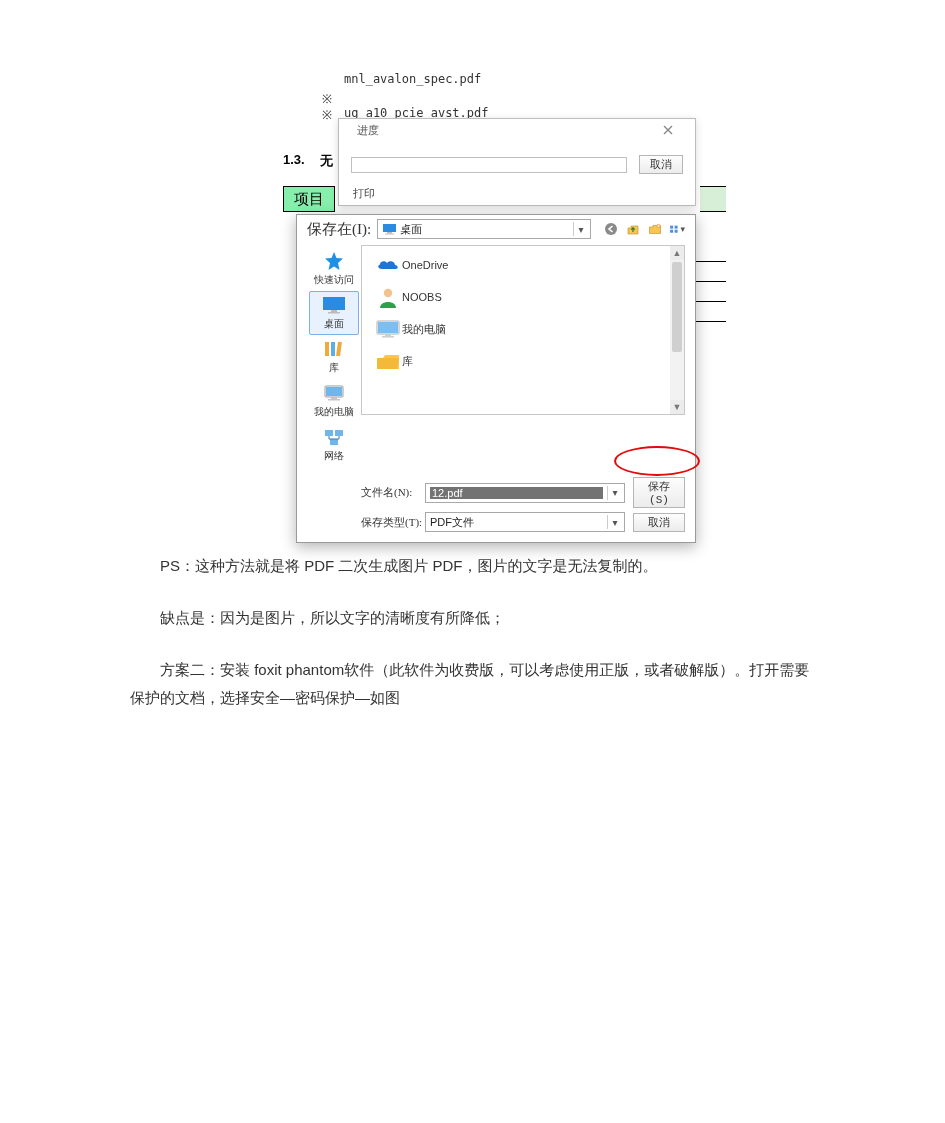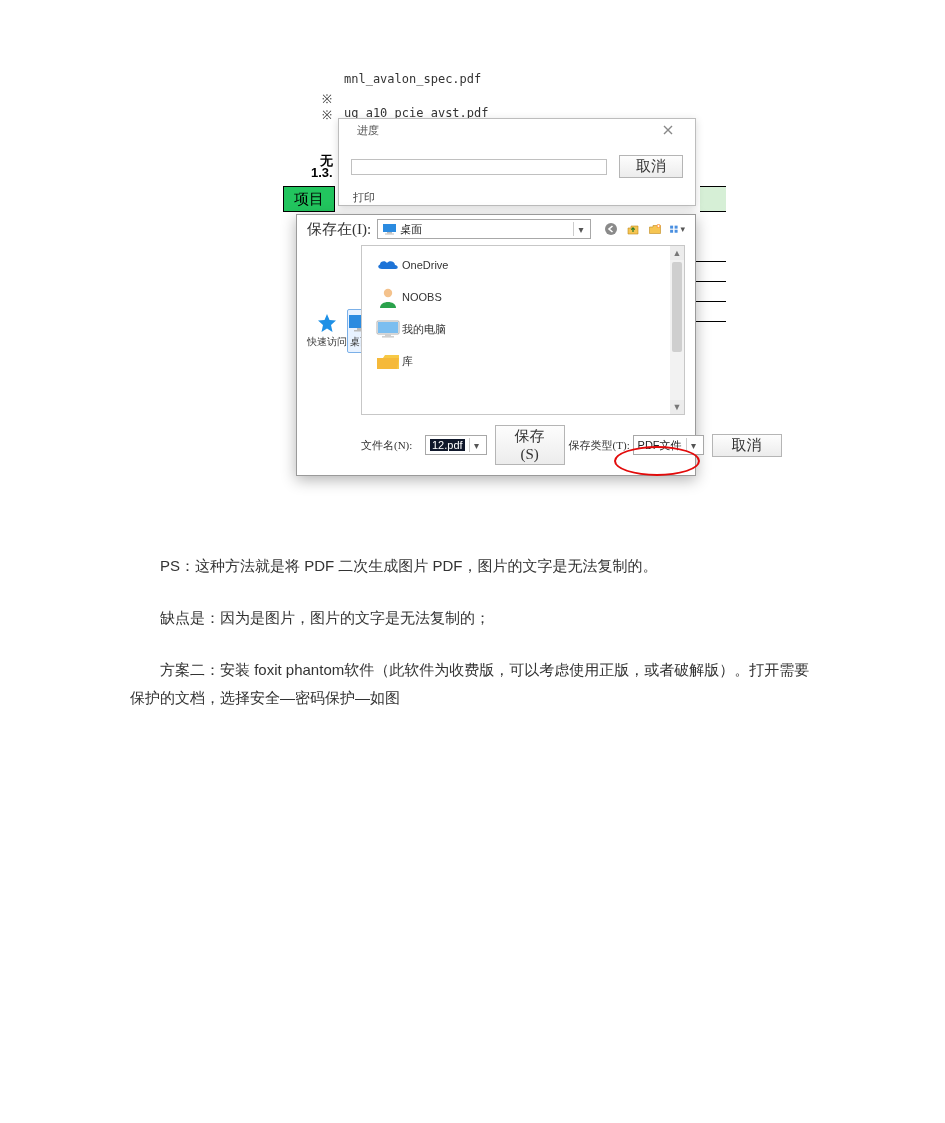--- a/index.html
+++ b/index.html
@@ -33,21 +33,21 @@
   }
   .section-num {
     position: absolute;
     font-family: "SimSun", Arial, sans-serif;
     font-weight: bold;
     color: #000;
     font-size: 13px;
   }
   .green-cell {
     position: absolute;
-    background: #22c55e;
+    background: #86efac;
     border: 1px solid #000;
     box-sizing: border-box;
     color: #000;
     font-size: 15px;
     font-family: "SimSun";
     display: flex;
     align-items: center;
     justify-content: center;
   }
   .hr-line {
@@ -91,25 +91,25 @@
   }
   .prog-bar {
     flex: 1;
     height: 14px;
     border: 1px solid #c0c0c0;
     background: #fff;
   }
   .btn {
     border: 1px solid #b5b5b5;
     background: linear-gradient(#fdfdfd,#ececec);
-    font-size: 15px;
-    padding: 1px 16px;
+    font-size: 11px;
+    padding: 1px 10px;
     color: #333;
     cursor: default;
-    font-family: Liberation Serif, serif;
+    font-family: Liberation Mono, monospace;
   }
   .small-lbl {
     font-size: 11px;
     color: #444;
     padding: 0 0 2px 14px;
     font-family: "SimSun";
   }
 
   
   .save-dlg {
@@ -185,21 +185,21 @@
     font-size: 12px;
   }
   .save-body {
     display: flex;
     padding: 0 10px 4px 10px;
     gap: 0;
   }
   .places {
     width: 54px;
     display: flex;
-    flex-direction: row;
+    flex-direction: column;
     gap: 0;
     font-size: 10px;
     color: #333;
     align-items: center;
     padding-top: 2px;
   }
   .place {
     width: 50px;
     display: flex;
     flex-direction: column;
@@ -265,40 +265,40 @@
   .sb-track { flex: 1; position: relative; }
   .sb-thumb {
     position: absolute; left: 2px; right: 2px;
     top: 2px; height: 90px;
     background: #cfcfcf;
     border-radius: 2px;
   }
   .save-footer {
     padding: 6px 10px 10px 64px;
     display: flex;
-    flex-direction: row;
+    flex-direction: column;
     gap: 4px;
   }
   .ff-row {
     display: flex; align-items: center; gap: 8px;
   }
   .ff-row .flabel {
     width: 56px;
     font-family: "SimSun";
     font-size: 11px;
     color: #333;
     white-space: nowrap;
   }
   .ff-row .combo { flex: 1; }
   .ff-row .combo.highlight .txt {
-    background: #0f172a;
+    background: #737373;
     color: #fff;
     padding: 0 2px;
   }
-  .ff-row .btn { width: 70px; text-align: center; }
+  .ff-row .btn { width: 52px; text-align: center; }
 
   
   .red-ellipse {
     position: absolute;
     border: 2px solid #e20b0b;
     border-radius: 50%;
     background: transparent;
     pointer-events: none;
   }
 
@@ -322,21 +322,21 @@
 </head>
 <body>
 
 <div class="page">
 
   <span class="bg-bullet" style="position:absolute; left:322px; top:90px;">※</span>
   <span class="bg-text" style="left:344px; top:72px;">mnl_avalon_spec.pdf</span>
   <span class="bg-bullet" style="position:absolute; left:322px; top:106px;">※</span>
   <span class="bg-text" style="left:344px; top:106px;">ug a10 pcie avst.pdf</span>
 
-  <span class="section-num" style="left:283px; top:165px;margin-left:28px;">1.3.</span>
+  <span class="section-num" style="left:283px; top:152px;">1.3.</span>
   <span class="section-num" style="left:320px; top:152px;">无</span>
 
   <div class="green-cell" style="left:283px; top:186px; width:52px; height:26px;">
     <span>项目</span>
   </div>
 
   <div class="green-cell" style="left:700px; top:186px; width:26px; height:26px; border-left:0; border-right:0; border-top:1px solid #000; border-bottom:1px solid #000; background:#d6efd6;"></div>
 
   <div class="hr-line" style="left:696px; top:261px; width:30px;"></div>
   <div class="hr-line" style="left:696px; top:281px; width:30px;"></div>
@@ -528,17 +528,17 @@
         </div>
         <button class="btn">取消</button>
       </div>
     </div>
   </div>
 
   <div class="red-ellipse" style="left:614px; top:446px; width:82px; height:26px;"></div>
 
   <div class="paras">
     <p class="indent">PS：这种方法就是将 PDF 二次生成图片 PDF，图片的文字是无法复制的。</p>
-    <p class="indent">缺点是：因为是图片，图片的文字是无法复制的；</p>
+    <p class="indent">缺点是：因为是图片，所以文字的清晰度有所降低；</p>
     <p class="indent last">方案二：安装 foxit phantom软件（此软件为收费版，可以考虑使用正版，或者破解版）。打开需要保护的文档，选择安全—密码保护—如图</p>
   </div>
 
 </div>
 
 </body></html>

